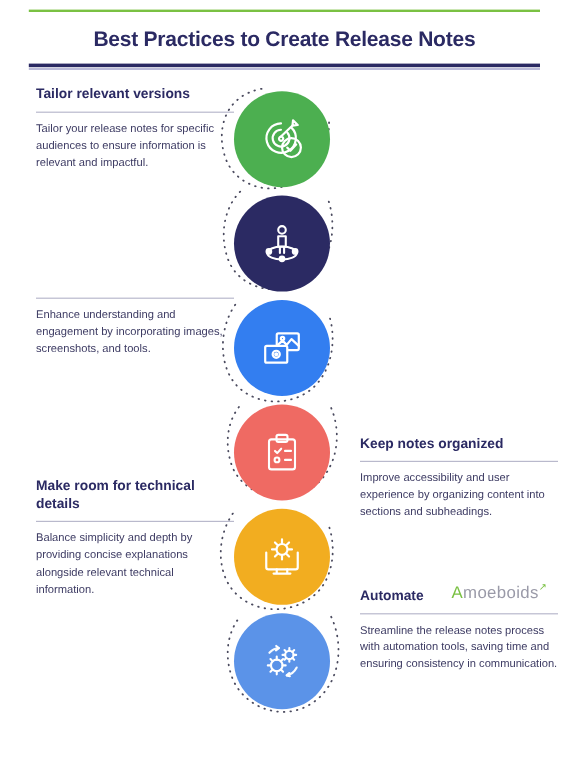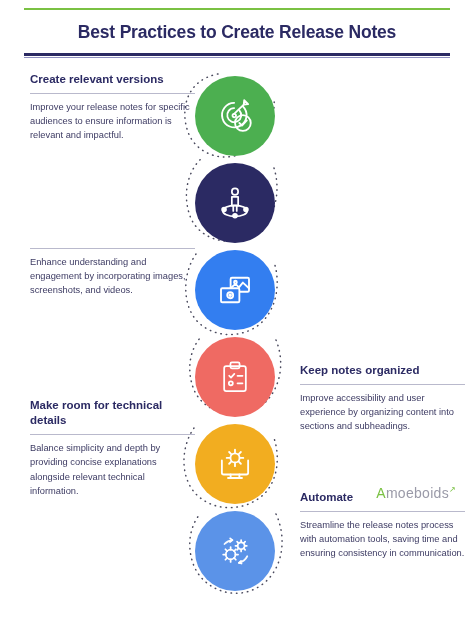--- a/index.html
+++ b/index.html
@@ -259,29 +259,29 @@
           <path d="M21 11.5l-2.5-2M21 11.5l-2.8 2.2"></path>
           <path d="M38 30a14 14 0 0 1-9.5 7.5" opacity="0.95"></path>
           <path d="M28.5 37.5l3 0.8M28.5 37.5l2.4-2.2"></path>
         </svg>
       </span>
     </div>
 
   </div>
 
   <div class="block left" style="top:72px;">
-    <h3>Create relevant versions</h3>
-    <div class="divider"></div>
-    <p>Improve your release notes for specific audiences to ensure information is relevant and impactful.</p>
+    <h3>Tailor relevant versions</h3>
+    <div class="divider"></div>
+    <p>Tailor your release notes for specific audiences to ensure information is relevant and impactful.</p>
   </div>
 
 
   <div class="block left" style="top:248px;">
     <div class="divider"></div>
-    <p>Enhance understanding and engagement by incorporating images, screenshots, and videos.</p>
+    <p>Enhance understanding and engagement by incorporating images, screenshots, and tools.</p>
   </div>
 
   <div class="block right" style="top:330px;margin-top:33px;">
     <h3>Keep notes organized</h3>
     <div class="divider"></div>
     <p>Improve accessibility and user experience by organizing content into sections and subheadings.</p>
   </div>
 
   <div class="block right" style="top:490px;">
     <h3>Automate</h3>

